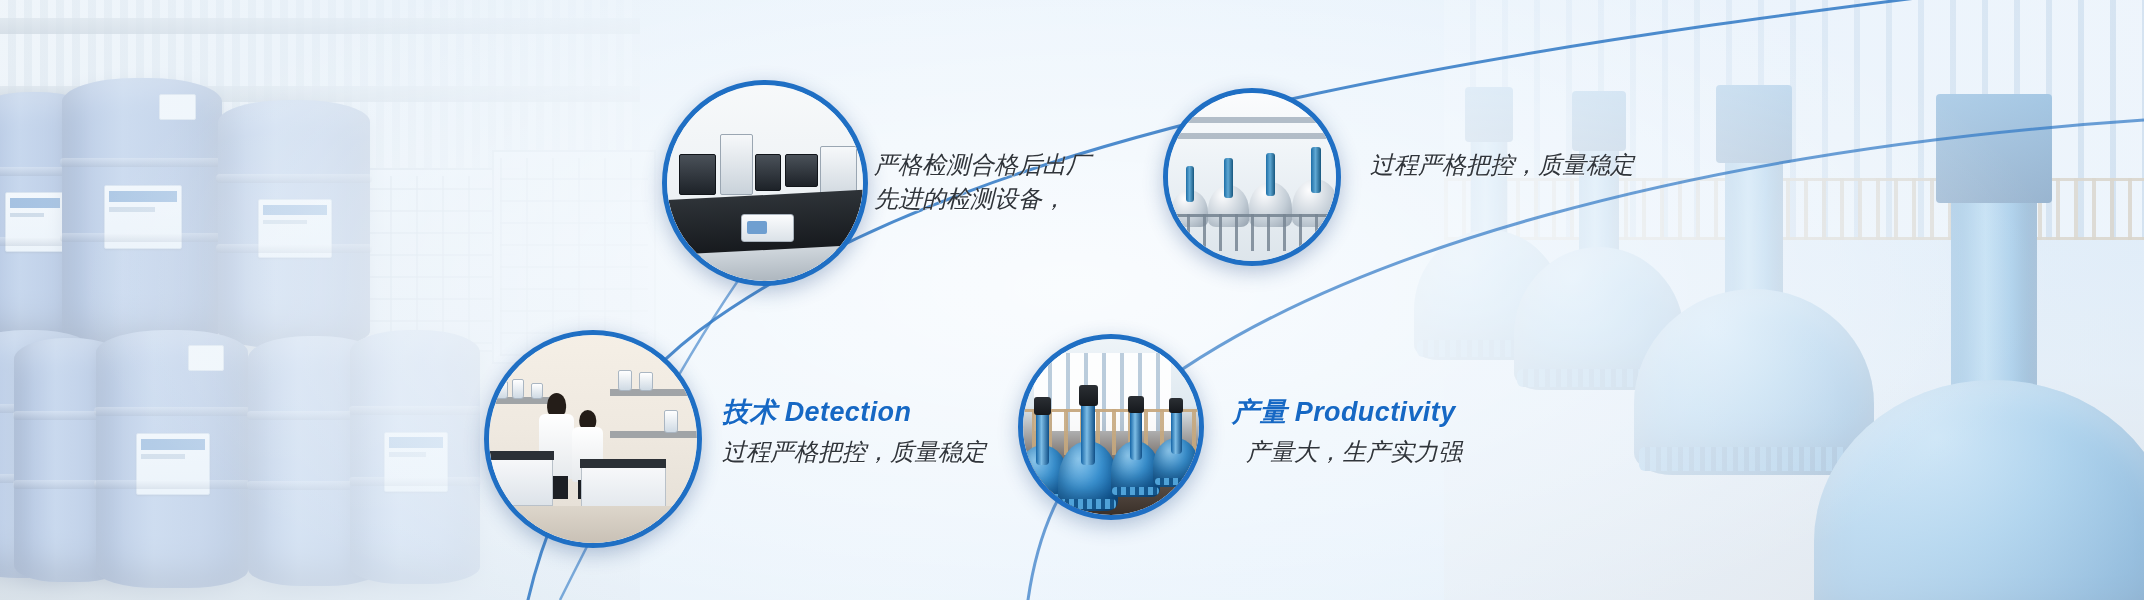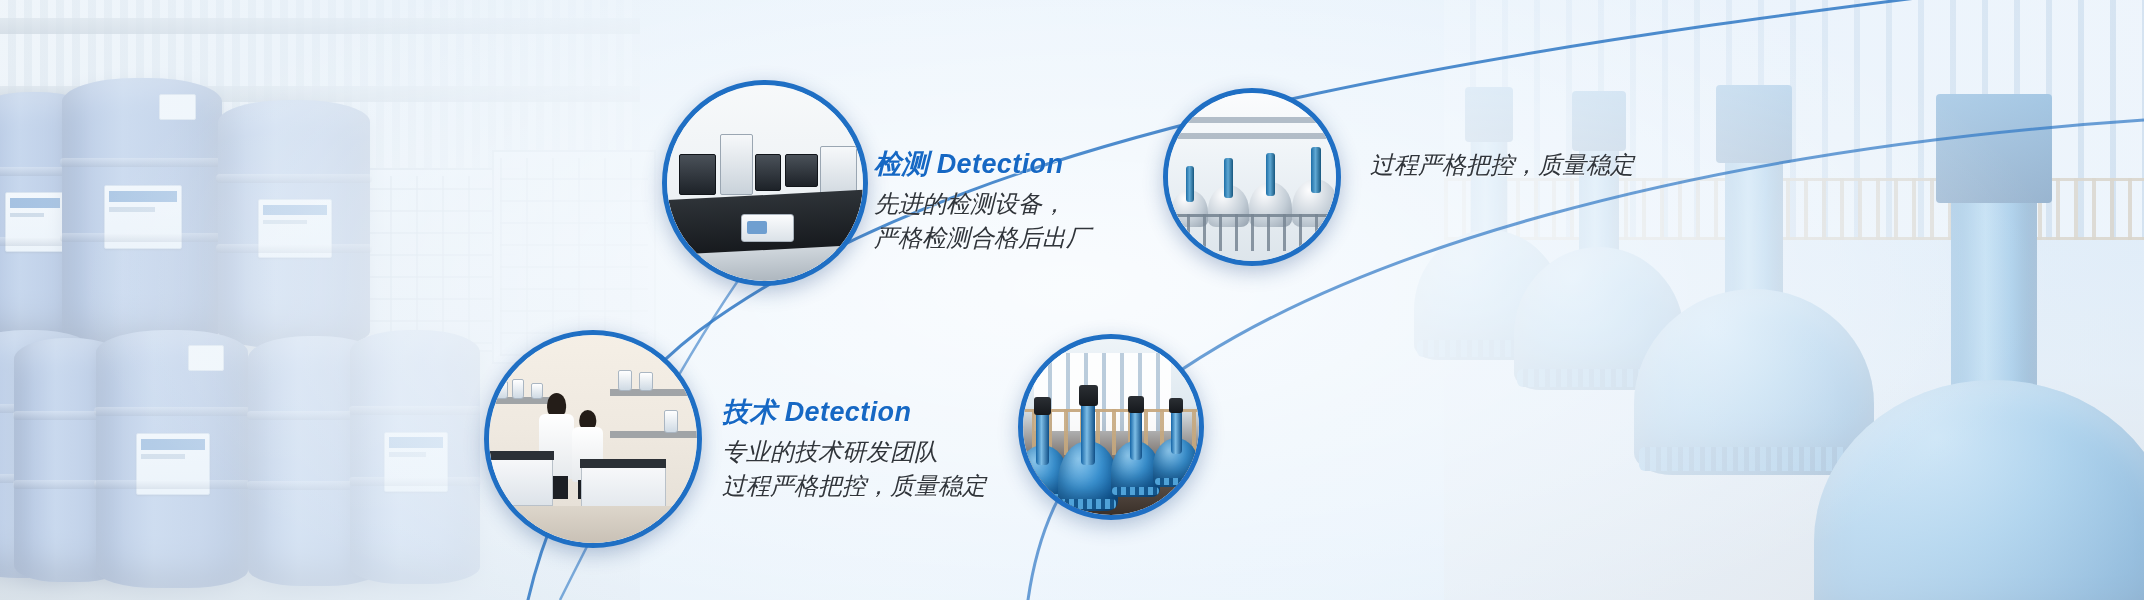--- a/index.html
+++ b/index.html
@@ -332,23 +332,22 @@
       <div class="instr dark" style="left:45%;bottom:46%;width:12%;height:18%;"></div>
       <div class="instr dark" style="left:60%;bottom:48%;width:16%;height:16%;"></div>
       <div class="instr" style="left:78%;bottom:38%;width:18%;height:30%;"></div>
       <div class="lab-bench"></div>
       <div class="scale" style="left:38%;"></div>
       <div class="lab-base"></div>
     </div>
   </div>
 
   <div class="block" style="left:874px;top:148px;">
-    <div class="hd"><span>检测</span> <span>Detection</span></div>
+    <div class="ln">严格检测合格后出厂</div>
     <div class="ln">先进的检测设备，</div>
-    <div class="ln">严格检测合格后出厂</div>
   </div>
 
   <div class="node" style="left:1163px;top:88px;width:168px;height:168px;">
     <div class="inner">
       <div class="prod-roof"></div>
       <div class="prod-beam" style="top:14%;"></div>
       <div class="prod-beam" style="top:24%;"></div>
       <div class="tank" style="left:2%;width:22%;height:22%;">
           <div class="stem"></div>
         </div>
@@ -396,21 +395,20 @@
         </div>
       <div class="tech-bench" style="left:44%;width:40%;height:26%;bottom:10%;">
           <span class="top"></span>
         </div>
       <div class="tech-floor"></div>
     </div>
   </div>
 
   <div class="block" style="left:722px;top:396px;">
     <div class="hd"><span>技术</span> <span>Detection</span></div>
-    <div class="ln">专业的技术研发团队</div>
     <div class="ln">过程严格把控，质量稳定</div>
   </div>
 
   <div class="node" style="left:1018px;top:334px;width:176px;height:176px;">
     <div class="inner">
       <div class="pv-bg"></div>
       <div class="pv-win"></div>
       <div class="pv-rail"></div>
       <div class="pv-tank" style="left:-4%;bottom:6%;width:30%;height:34%;">
         <span class="stem"></span>
@@ -429,15 +427,17 @@
       </div>
       <div class="pv-tank" style="left:74%;bottom:16%;width:26%;height:28%;">
         <span class="stem"></span>
         <span class="mot"></span>
         <span class="bolt"></span>
       </div>
     </div>
   </div>
 
   <div class="block" style="left:1232px;top:396px;">
+    <div class="hd"><span>产量</span> <span>Productivity</span></div>
+    <div class="ln indent">产量大，生产实力强</div>
   </div>
 
 </div>
 
 </body></html>

